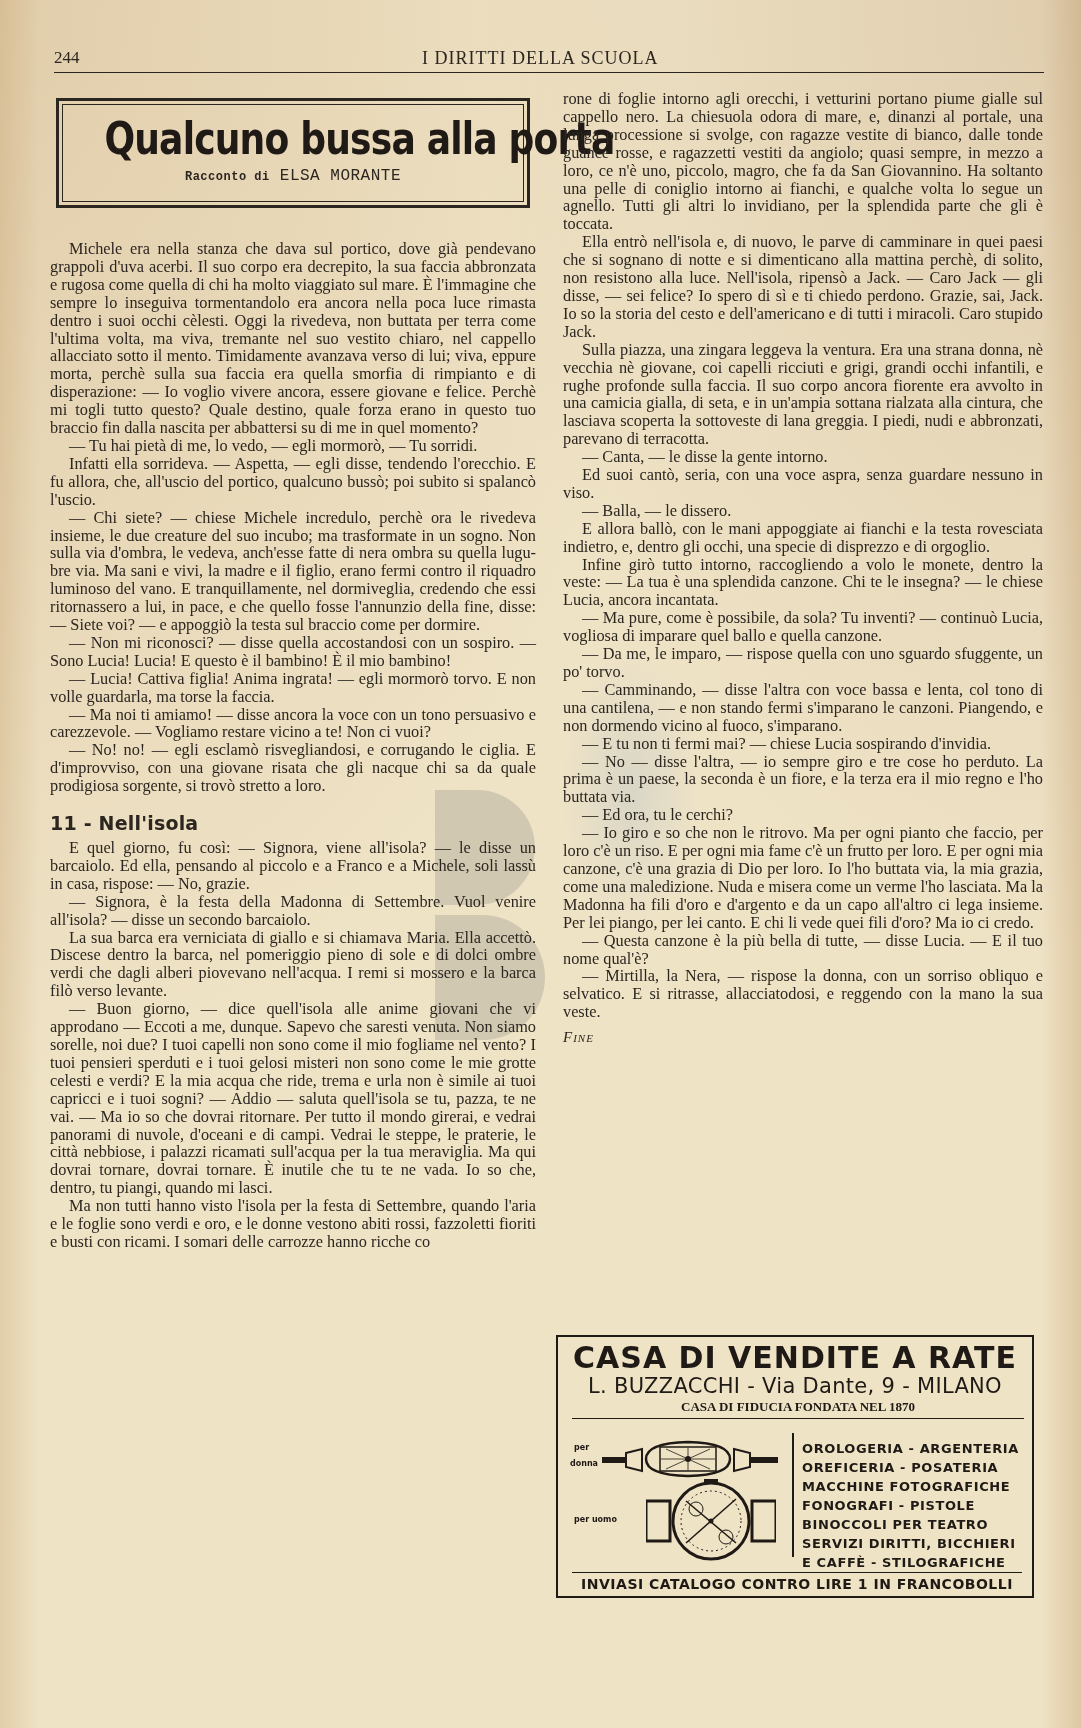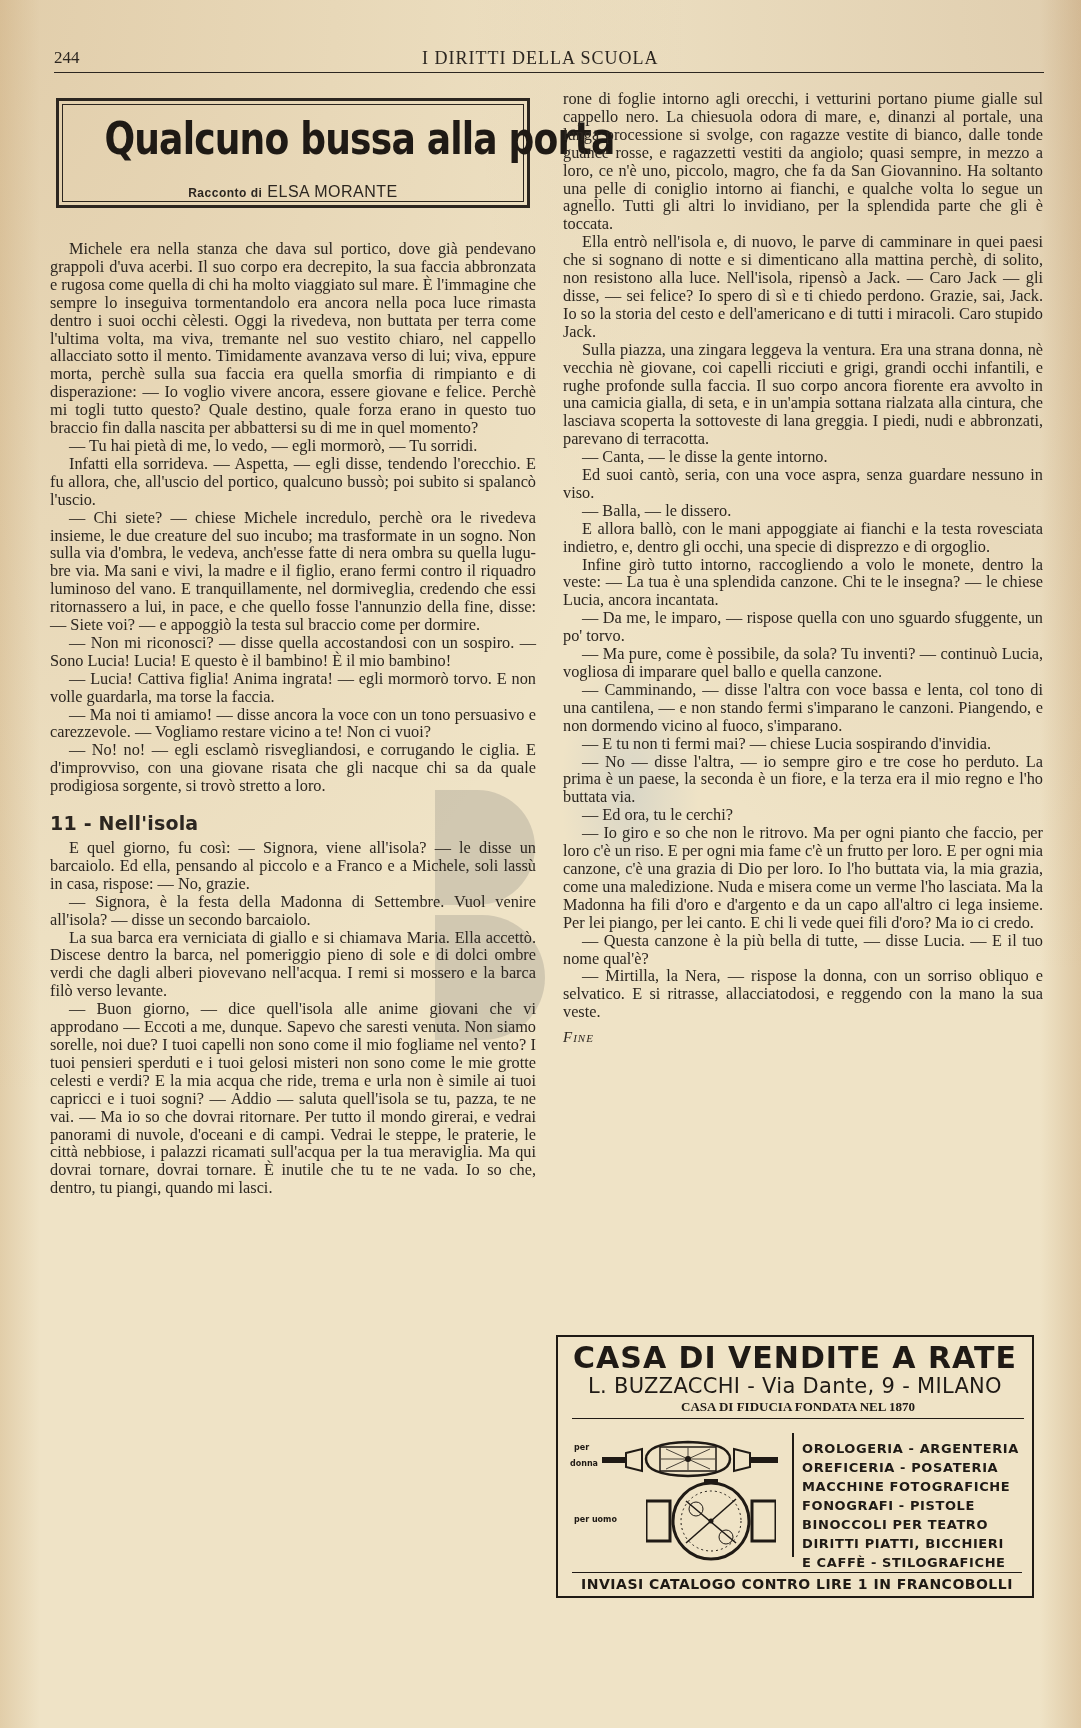--- a/index.html
+++ b/index.html
@@ -27,21 +27,21 @@
     position: absolute; left: 56px; top: 98px; width: 474px; height: 110px;
     border: 3px solid #2c2620; padding: 3px; box-sizing: border-box;
   }
   .title-box-inner { width: 100%; height: 100%; border: 1px solid #2c2620; box-sizing: border-box; text-align: center; }
   .story-title {
     font-family: "DejaVu Sans", sans-serif; font-weight: bold;
     font-size: 44px; line-height: 56px; letter-spacing: -1px;
     transform: scaleX(0.82); transform-origin: center; display: block;
     margin-top: 6px; white-space: nowrap; color: #1f1a15;
   }
-  .byline { font-size: 16px; margin-top: 16px; letter-spacing: 0.5px; font-family: Liberation Sans, sans-serif; }
+  .byline { font-size: 16px; margin-top: 0px; letter-spacing: 0.5px; font-family: Liberation Mono, monospace; }
   .byline .small { font-size: 12px; font-weight: bold; }
 
   
   .col { position: absolute; font-family: "Liberation Serif", serif; font-size: 16.3px; line-height: 17.9px; text-align: justify; }
   .col-left { left: 50px; top: 240px; width: 486px; }
   .col-right { left: 563px; top: 90px; width: 480px; }
   .col p { margin: 0; text-indent: 19px; hyphens: manual; }
   .col p.cont { text-indent: 0; }
   .section-heading {
     text-align: left; font-family: "DejaVu Sans", sans-serif; font-weight: bold;
@@ -102,33 +102,34 @@
     <p>— Chi siete? — chiese Michele incredulo, perchè ora le rivedeva insieme, le due creature del suo incubo; ma trasformate in un sogno. Non sulla via d'ombra, le ve­deva, anch'esse fatte di nera ombra su quella lugu­bre via. Ma sani e vivi, la madre e il figlio, erano fermi contro il riquadro luminoso del vano. E tran­quillamente, nel dormiveglia, credendo che essi ritor­nassero a lui, in pace, e che quello fosse l'annunzio della fine, disse: — Siete voi? — e appoggiò la testa sul braccio come per dormire.</p>
     <p>— Non mi riconosci? — disse quella accostandosi con un sospiro. — Sono Lucia! Lucia! E questo è il bambino! È il mio bambino!</p>
     <p>— Lucia! Cattiva figlia! Anima ingrata! — egli mor­morò torvo. E non volle guardarla, ma torse la faccia.</p>
     <p>— Ma noi ti amiamo! — disse ancora la voce con un tono persuasivo e carezzevole. — Vogliamo restare vicino a te! Non ci vuoi?</p>
     <p>— No! no! — egli esclamò risvegliandosi, e corru­gando le ciglia. E d'improvviso, con una giovane ri­sata che gli nacque chi sa da quale prodigiosa sor­gente, si trovò stretto a loro.</p>
     <div class="section-heading">11 - Nell'isola</div>
     <p>E quel giorno, fu così: — Signora, viene all'isola? — le disse un barcaiolo. Ed ella, pensando al piccolo e a Franco e a Michele, soli lassù in casa, rispose: — No, grazie.</p>
     <p>— Signora, è la festa della Madonna di Settembre. Vuol venire all'isola? — disse un secondo barcaiolo.</p>
     <p>La sua barca era verniciata di giallo e si chiamava Maria. Ella accettò. Discese dentro la barca, nel po­meriggio pieno di sole e di dolci ombre verdi che dagli alberi piovevano nell'acqua. I remi si mossero e la barca filò verso levante.</p>
     <p>— Buon giorno, — dice quell'isola alle anime gio­vani che vi approdano — Eccoti a me, dunque. Sa­pevo che saresti venuta. Non siamo sorelle, noi due? I tuoi capelli non sono come il mio fogliame nel vento? I tuoi pensieri sperduti e i tuoi gelosi misteri non sono come le mie grotte celesti e verdi? E la mia acqua che ride, trema e urla non è simile ai tuoi ca­pricci e i tuoi sogni? — Addio — saluta quell'isola se tu, pazza, te ne vai. — Ma io so che dovrai ritornare. Per tutto il mondo girerai, e vedrai panorami di nu­vole, d'oceani e di campi. Vedrai le steppe, le prate­rie, le città nebbiose, i palazzi ricamati sull'acqua per la tua meraviglia. Ma qui dovrai tornare, dovrai tor­nare. È inutile che tu te ne vada. Io so che, dentro, tu piangi, quando mi lasci.</p>
+    <p>Ma non tutti hanno visto l'isola per la festa di Settembre, quando l'aria e le foglie sono verdi e oro, e le donne vestono abiti rossi, fazzoletti fioriti e busti con ricami. I somari delle carrozze hanno ricche co­</p>
   </div>
 
   <div class="col col-right">
     <p class="cont">rone di foglie intorno agli orecchi, i vetturini portano piume gialle sul cappello nero. La chiesuola odora di mare, e, dinanzi al portale, una lunga processione si svolge, con ragazze vestite di bianco, dalle tonde guance rosse, e ragazzetti vestiti da angiolo; quasi sem­pre, in mezzo a loro, ce n'è uno, piccolo, magro, che fa da San Giovannino. Ha soltanto una pelle di co­niglio intorno ai fianchi, e qualche volta lo segue un agnello. Tutti gli altri lo invidiano, per la splendida parte che gli è toccata.</p>
     <p>Ella entrò nell'isola e, di nuovo, le parve di cammi­nare in quei paesi che si sognano di notte e si dimen­ticano alla mattina perchè, di solito, non resistono alla luce. Nell'isola, ripensò a Jack. — Caro Jack — gli disse, — sei felice? Io spero di sì e ti chiedo per­dono. Grazie, sai, Jack. Io so la storia del cesto e del­l'americano e di tutti i miracoli. Caro stupido Jack.</p>
     <p>Sulla piazza, una zingara leggeva la ventura. Era una strana donna, nè vecchia nè giovane, coi capelli ricciuti e grigi, grandi occhi infantili, e rughe profonde sulla faccia. Il suo corpo ancora fiorente era avvolto in una camicia gialla, di seta, e in un'ampia sottana rialzata alla cintura, che lasciava scoperta la sottove­ste di lana greggia. I piedi, nudi e abbronzati, pare­vano di terracotta.</p>
     <p>— Canta, — le disse la gente intorno.</p>
     <p>Ed suoi cantò, seria, con una voce aspra, senza guar­dare nessuno in viso.</p>
     <p>— Balla, — le dissero.</p>
     <p>E allora ballò, con le mani appoggiate ai fianchi e la testa rovesciata indietro, e, dentro gli occhi, una specie di disprezzo e di orgoglio.</p>
     <p>Infine girò tutto intorno, raccogliendo a volo le mo­nete, dentro la veste: — La tua è una splendida can­zone. Chi te le insegna? — le chiese Lucia, ancora in­cantata.</p>
+    <p>— Ma pure, come è possibile, da sola? Tu inventi? — continuò Lucia, vogliosa di imparare quel ballo e quella canzone.</p>
     <p>— Da me, le imparo, — rispose quella con uno sguardo sfuggente, un po' torvo.</p>
-    <p>— Ma pure, come è possibile, da sola? Tu inventi? — continuò Lucia, vogliosa di imparare quel ballo e quella canzone.</p>
     <p>— Camminando, — disse l'altra con voce bassa e lenta, col tono di una cantilena, — e non stando fermi s'imparano le canzoni. Piangendo, e non dormendo vi­cino al fuoco, s'imparano.</p>
     <p>— E tu non ti fermi mai? — chiese Lucia sospi­rando d'invidia.</p>
     <p>— No — disse l'altra, — io sempre giro e tre cose ho perduto. La prima è un paese, la seconda è un fiore, e la terza era il mio regno e l'ho buttata via.</p>
     <p>— Ed ora, tu le cerchi?</p>
     <p>— Io giro e so che non le ritrovo. Ma per ogni pianto che faccio, per loro c'è un riso. E per ogni mia fame c'è un frutto per loro. E per ogni mia canzone, c'è una grazia di Dio per loro. Io l'ho buttata via, la mia gra­zia, come una maledizione. Nuda e misera come un verme l'ho lasciata. Ma la Madonna ha fili d'oro e d'argento e da un capo all'altro ci lega insieme. Per lei piango, per lei canto. E chi li vede quei fili d'oro? Ma io ci credo.</p>
     <p>— Questa canzone è la più bella di tutte, — disse Lucia. — E il tuo nome qual'è?</p>
     <p>— Mirtilla, la Nera, — rispose la donna, con un sorriso obliquo e selvatico. E si ritrasse, allacciato­dosi, e reggendo con la mano la sua veste.</p>
     <div class="fine">Fine</div>
   </div>
 
@@ -170,21 +171,21 @@
           <circle cx="65" cy="42" r="2.5" fill="#1f1a15"></circle>
         </svg>
       </div>
       <div class="ad-divider"></div>
       <div class="ad-products">
         <div>OROLOGERIA - ARGENTERIA</div>
         <div>OREFICERIA - POSATERIA</div>
         <div>MACCHINE FOTOGRAFICHE</div>
         <div>FONOGRAFI - PISTOLE</div>
         <div>BINOCCOLI PER TEATRO</div>
-        <div>DIRITTI PIATTI, BICCHIERI</div>
+        <div>SERVIZI DIRITTI, BICCHIERI</div>
         <div>E CAFFÈ - STILOGRAFICHE</div>
       </div>
     </div>
 
     <div class="ad-footer">INVIASI CATALOGO CONTRO LIRE 1 IN FRANCOBOLLI</div>
   </div>
 
 </div>
 
 </body></html>

